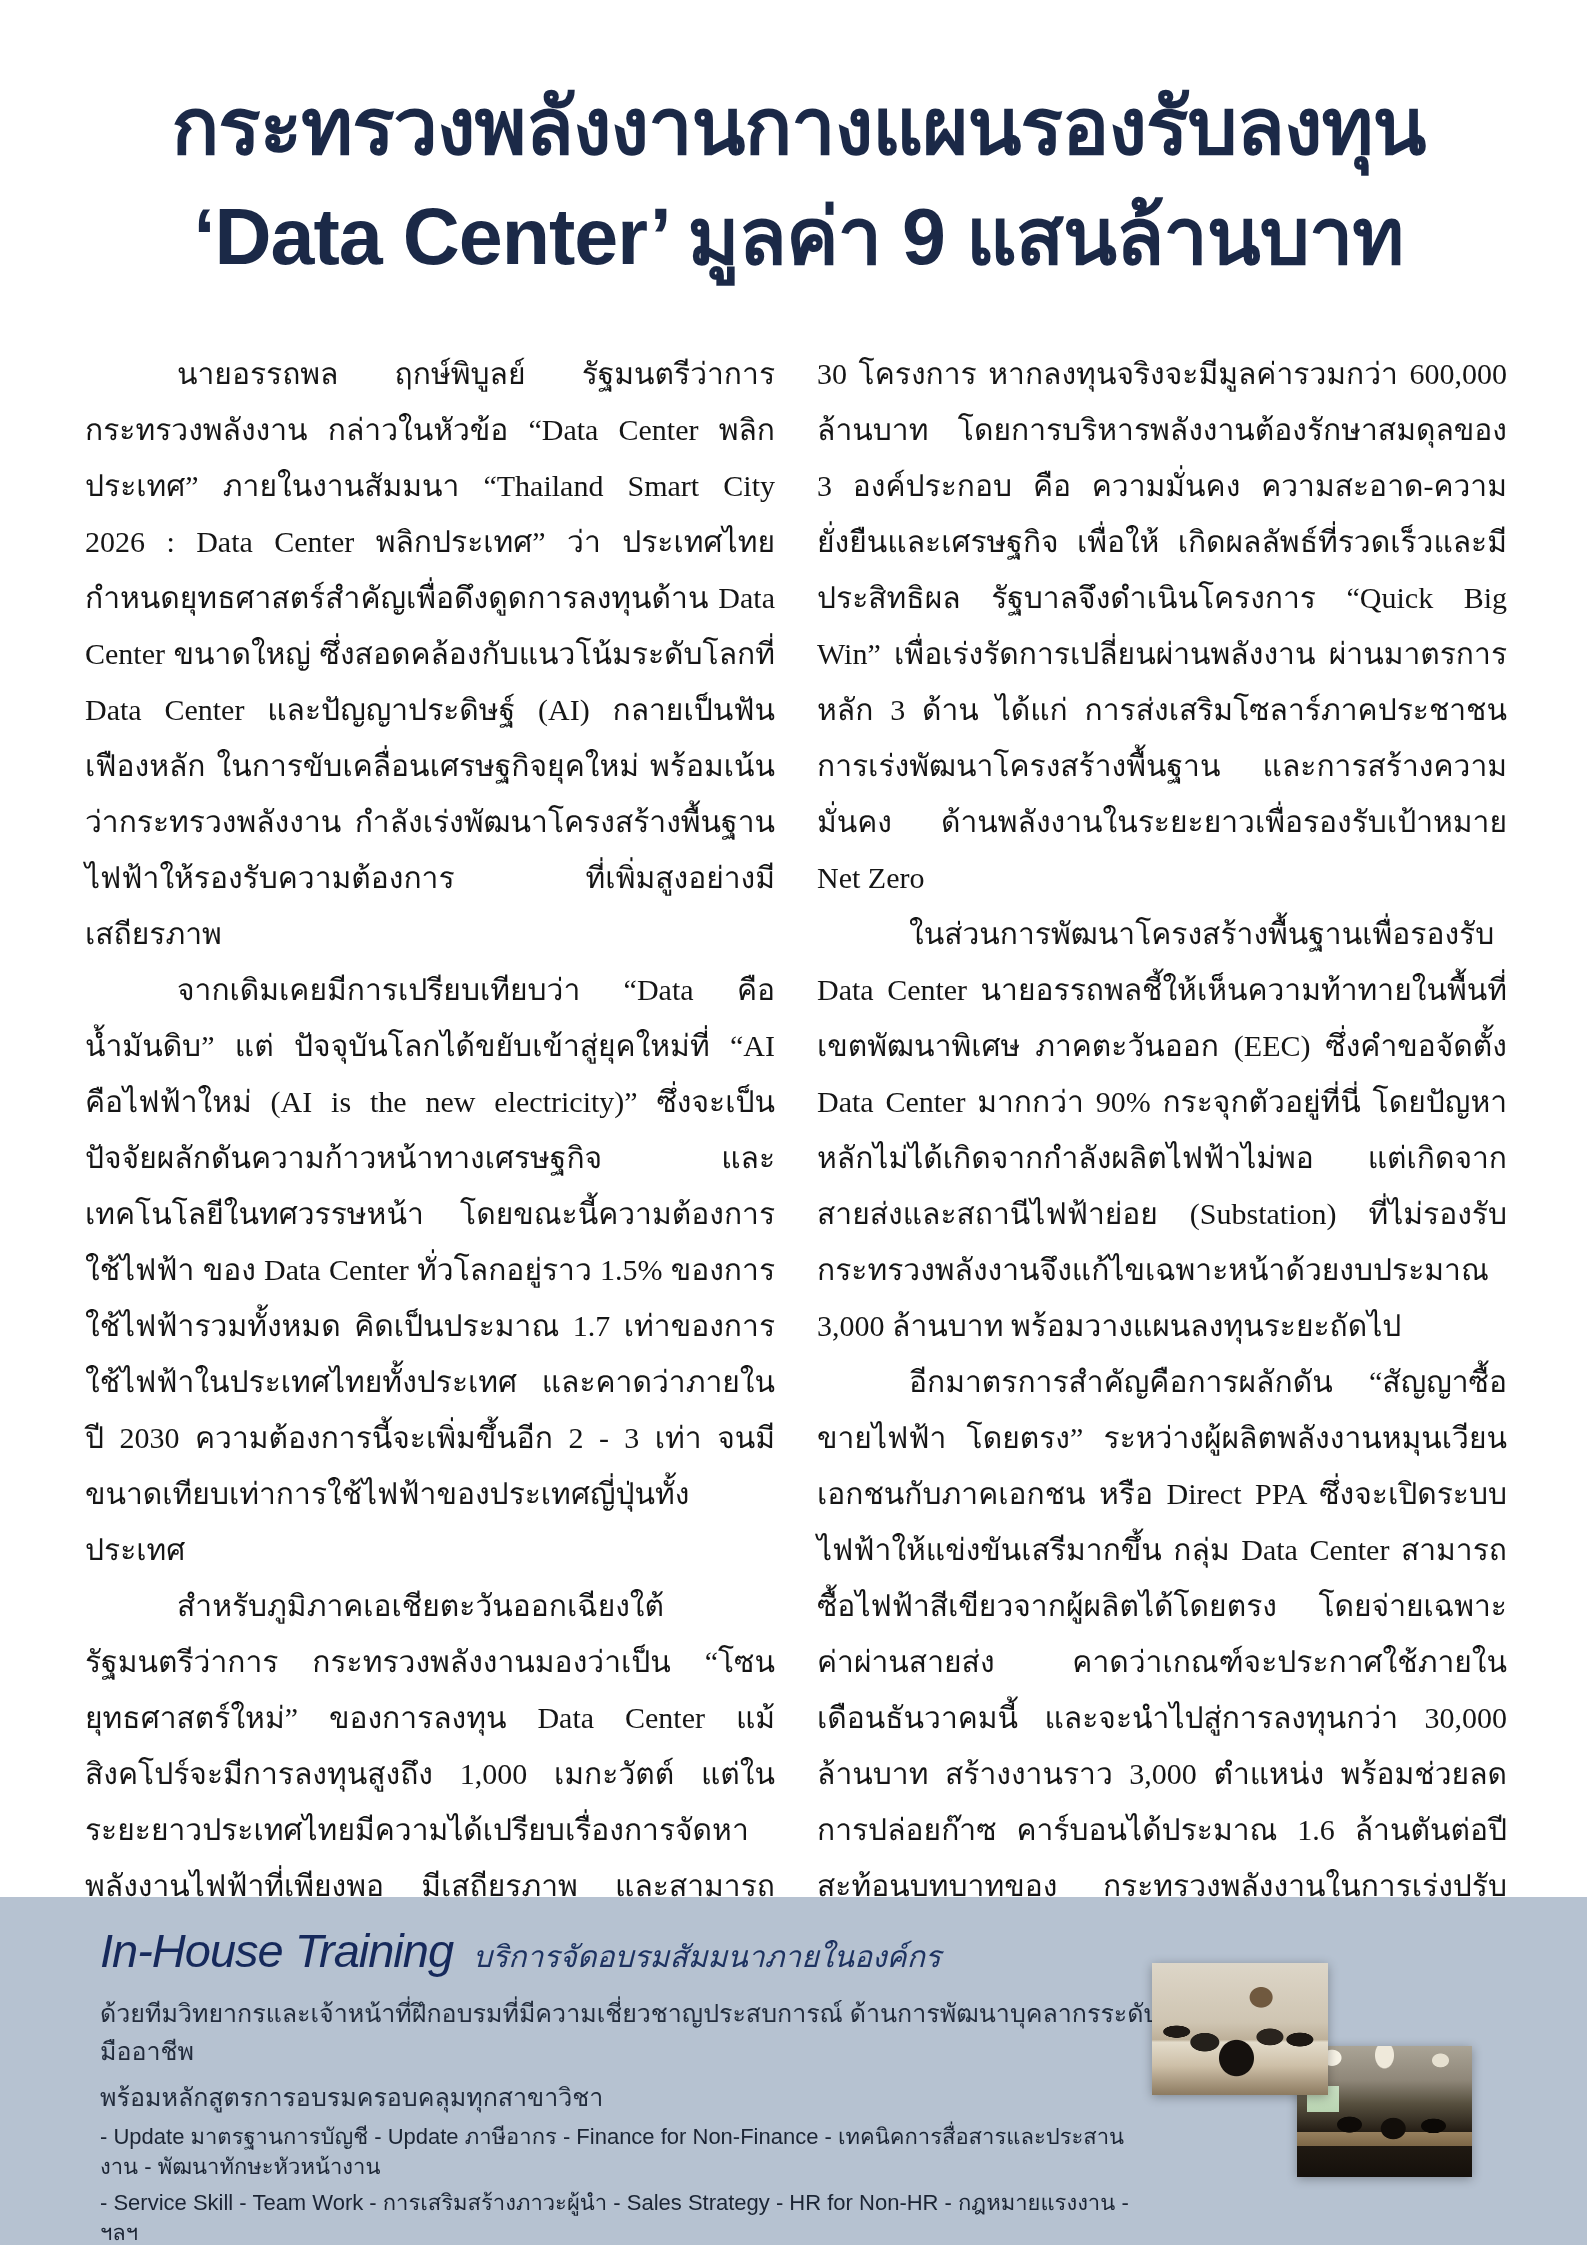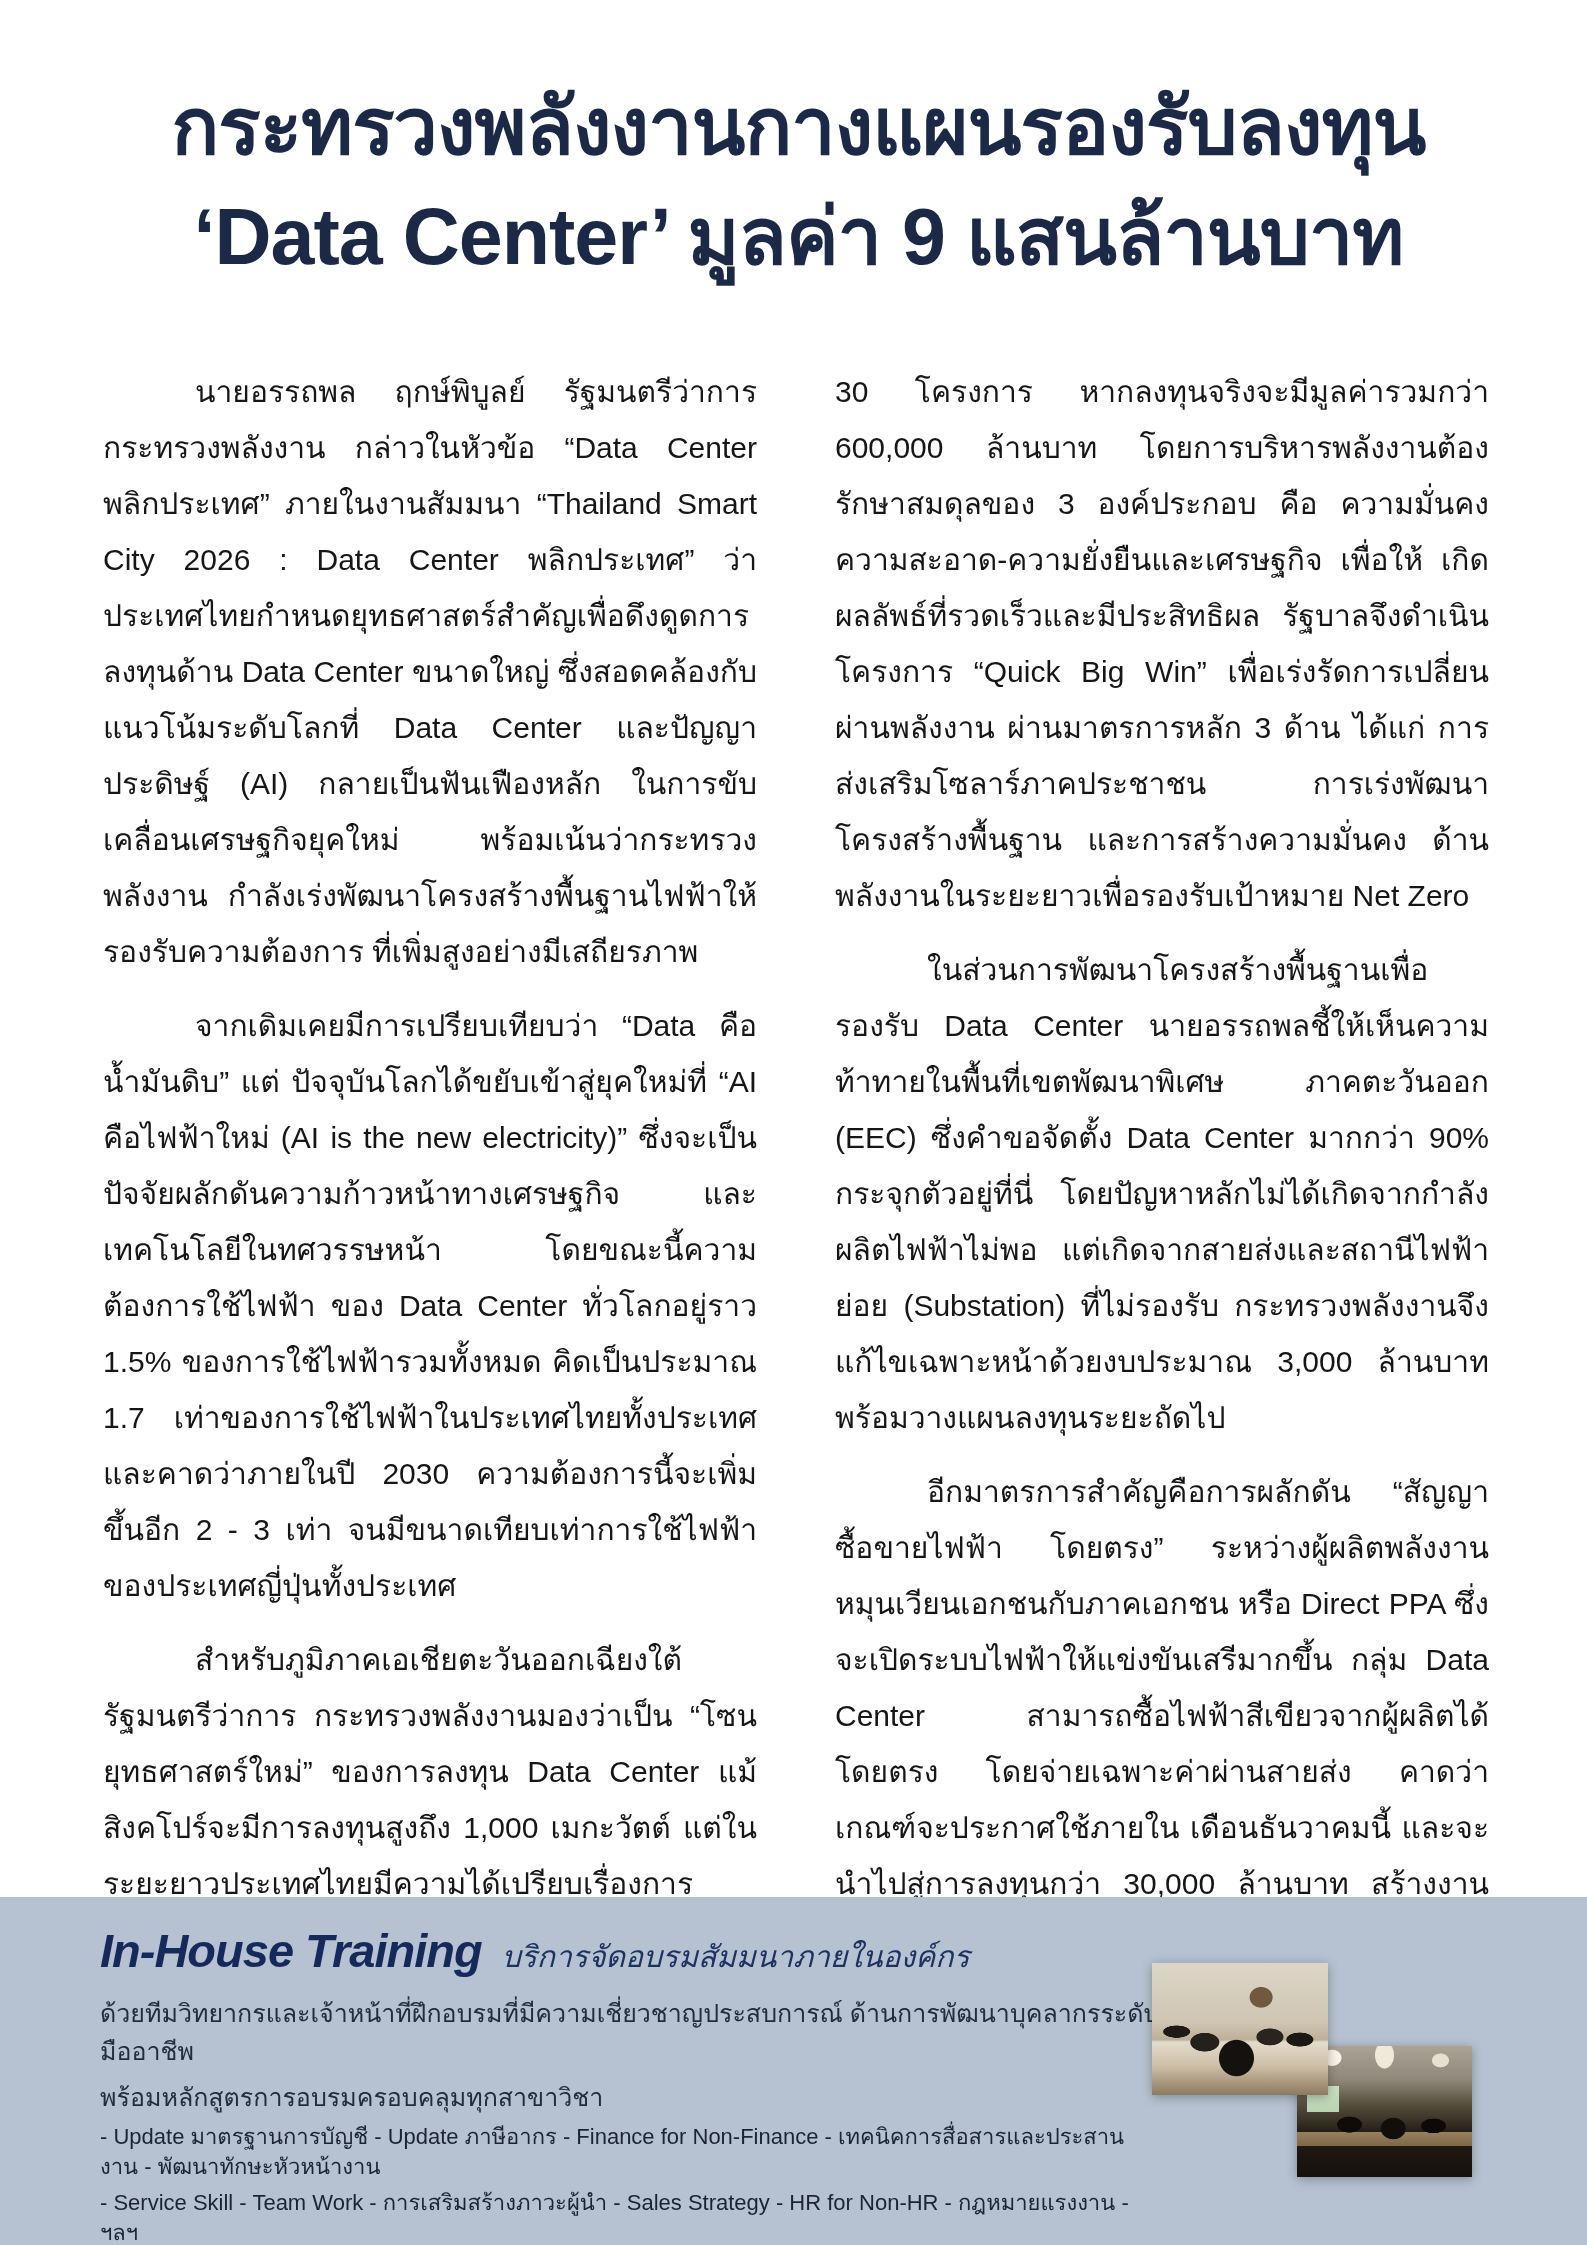--- a/index.html
+++ b/index.html
@@ -18,35 +18,35 @@
   }
   .headline .tline { display:block; font-size:79px; line-height:110px;padding-left:10px; }
 
   
   .cols {
     position:absolute; top:346px; left:85px; width:1422px;
     display:flex; gap:42px;
   }
   .col { width:690px; }
   .para {
-    margin:18px; font-size:30px; line-height:56px;
-    text-align:justify; color:#161616;
+    margin:0; font-size:30px; line-height:56px;
+    text-align:justify; color:#161616;font-family:Liberation Serif, serif;
   }
   .para.indent { text-indent:92px; }
   .endmark { display:inline-block; margin-left:16px; vertical-align:-5px; }
 
   
   .footer {
     position:absolute; left:0; top:1897px; width:1587px; height:348px;
     background:#b6c2d1;
   }
   .f-inner { position:absolute; left:100px; top:26px; width:1060px; color:#1c2740; }
   .f-title-row { display:flex; align-items:baseline; gap:20px; white-space:nowrap; }
   .f-title-en {
-    font-size:47px; font-weight:bold; font-style:italic;
+    font-size:47px; font-weight:normal; font-style:italic;
     color:#16295b; letter-spacing:-1px;
   }
   .f-title-th { font-size:30px; font-weight:normal; font-style:italic; color:#1d3260; }
   .f-line { font-size:25px; line-height:38px; color:#222c3c; margin-top:8px; }
   .f-line.first { margin-top:14px; }
   .f-bold { font-weight:bold; font-size:24px; color:#101826; }
   .f-small { font-size:22px; line-height:30px; margin-top:6px; color:#1b2433; }
 
   
   .photo { position:absolute; box-shadow:0 2px 10px rgba(0,0,0,.30); background-repeat:no-repeat; }

